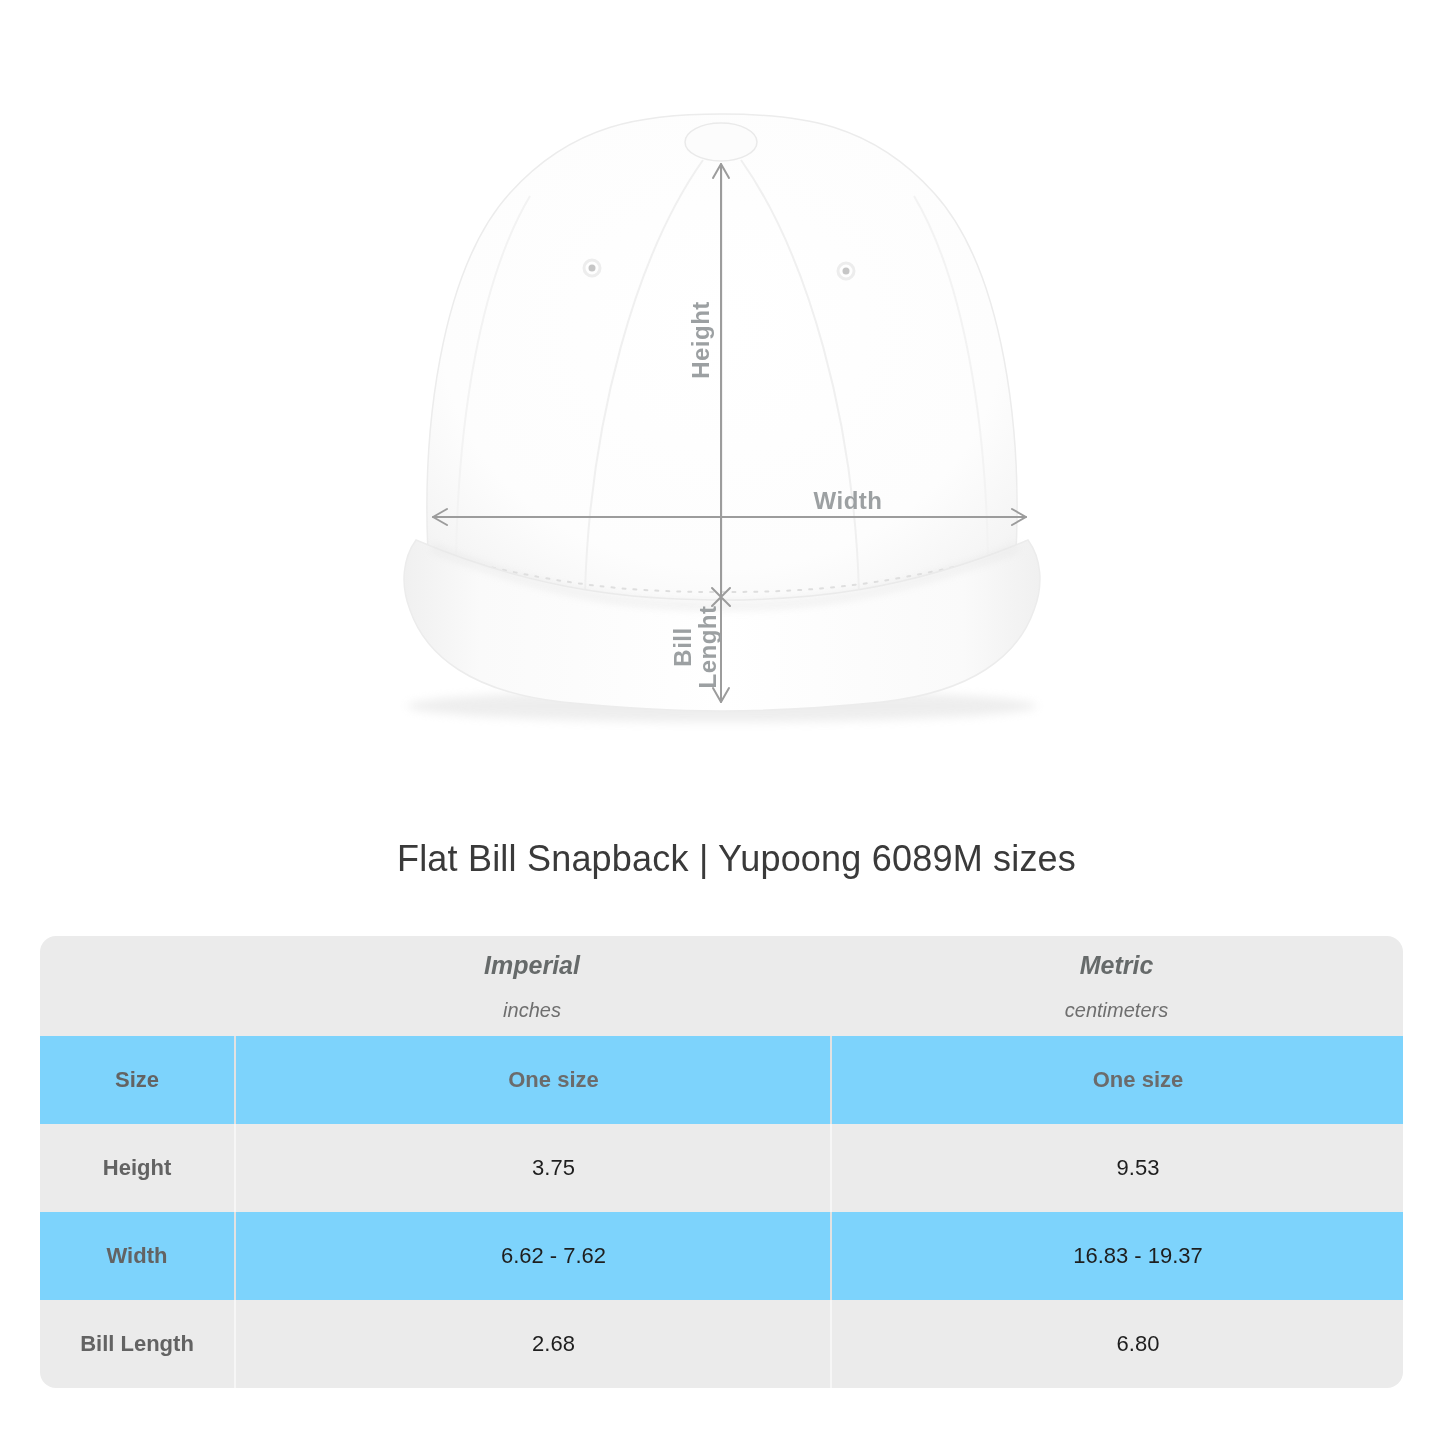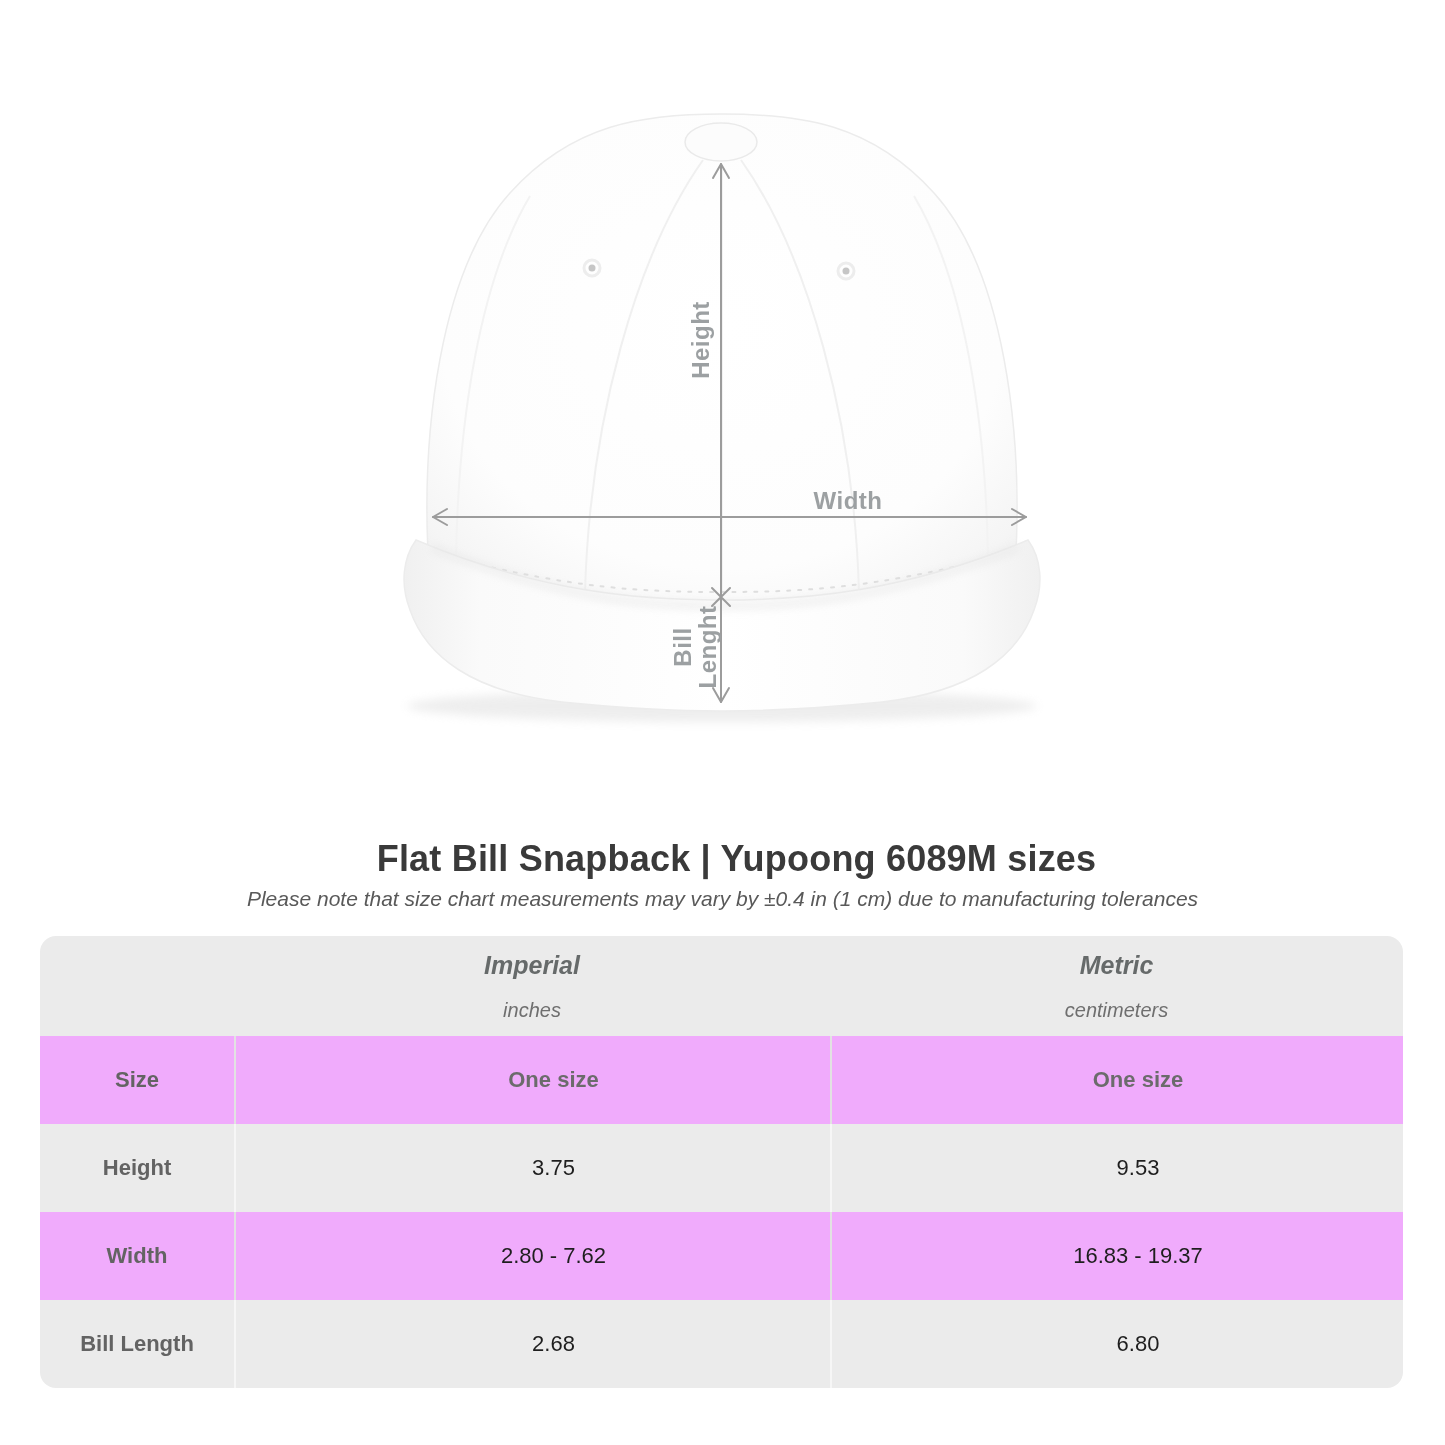--- a/index.html
+++ b/index.html
@@ -29,21 +29,21 @@
     text-align: center;
   }
   .label-height { left: 701px; top: 340px; transform: translate(-50%,-50%) rotate(-90deg); }
   .label-width  { left: 848px; top: 501px; transform: translate(-50%,-50%); }
   .label-bill   { left: 695px; top: 647px; transform: translate(-50%,-50%) rotate(-90deg); }
 
   
   .title-block { position: absolute; left: 0; top: 838px; width: 1445px; text-align: center; }
   .page-title {
     font-size: 36px;
-    font-weight: bold;
+    font-weight: normal;
     color: #3a3a3a;
     letter-spacing: 0.2px;
     margin-left: 28px;
   }
   .page-subtitle {
     margin-top: 7px;
     font-size: 21px;
     font-style: italic;
     color: #595959;
   }
@@ -74,21 +74,21 @@
   .unit-sublabel {
     margin-top: 19px;
     font-size: 20px;
     font-style: italic;
     color: #6f6f6f;
   }
   .table-row {
     height: 88px;
     display: grid;
     grid-template-columns: 194px 596px 1fr;
-    background: #f0abfc;
+    background: #7dd3fc;
   }
   .table-row.striped { background: #ebebeb; }
   .cell {
     display: flex;
     align-items: center;
     justify-content: center;
     font-size: 22px;
   }
   .cell.row-label { font-weight: bold; color: #636363; }
   .cell.value { color: #1e1e1e; border-left: 2px solid #e2e2e2; padding-left: 41px; }
@@ -180,21 +180,20 @@
     <div class="measure-label label-width">Width</div>
 
     <div class="measure-label label-bill">
       <div>Bill</div>
       <div>Lenght</div>
     </div>
   </section>
 
   <header class="title-block">
     <h1 class="page-title">Flat Bill Snapback | Yupoong 6089M sizes</h1>
-    <p class="page-subtitle">Please note that size chart measurements may vary by ±0.4 in (1 cm) due to manufacturing tolerances</p>
   </header>
 
   <div class="size-table">
 
     <div class="table-head">
       <div class="cell"></div>
       <div class="unit-head">
         <div class="unit-label">Imperial</div>
         <div class="unit-sublabel">inches</div>
       </div>
@@ -211,21 +210,21 @@
     </div>
 
     <div class="table-row striped">
       <div class="cell row-label">Height</div>
       <div class="cell value">3.75</div>
       <div class="cell value">9.53</div>
     </div>
 
     <div class="table-row">
       <div class="cell row-label">Width</div>
-      <div class="cell value">2.80 - 7.62</div>
+      <div class="cell value">6.62 - 7.62</div>
       <div class="cell value">16.83 - 19.37</div>
     </div>
 
     <div class="table-row striped">
       <div class="cell row-label">Bill Length</div>
       <div class="cell value">2.68</div>
       <div class="cell value">6.80</div>
     </div>
 
   </div>

